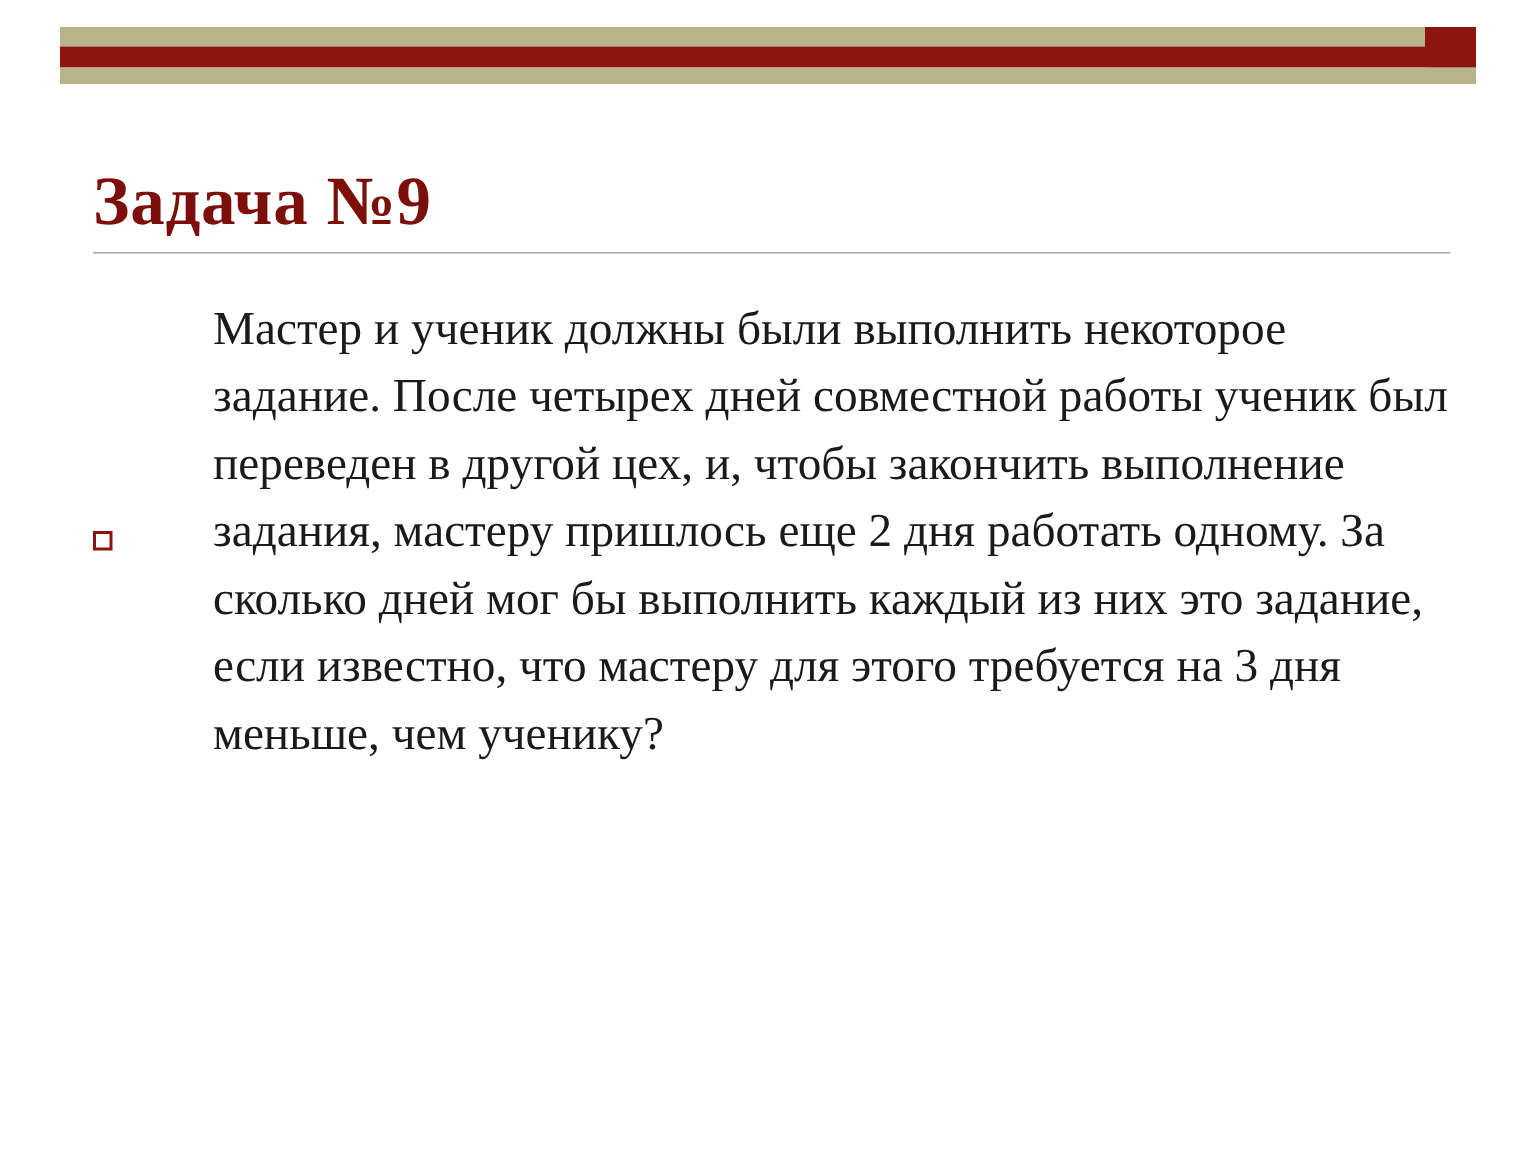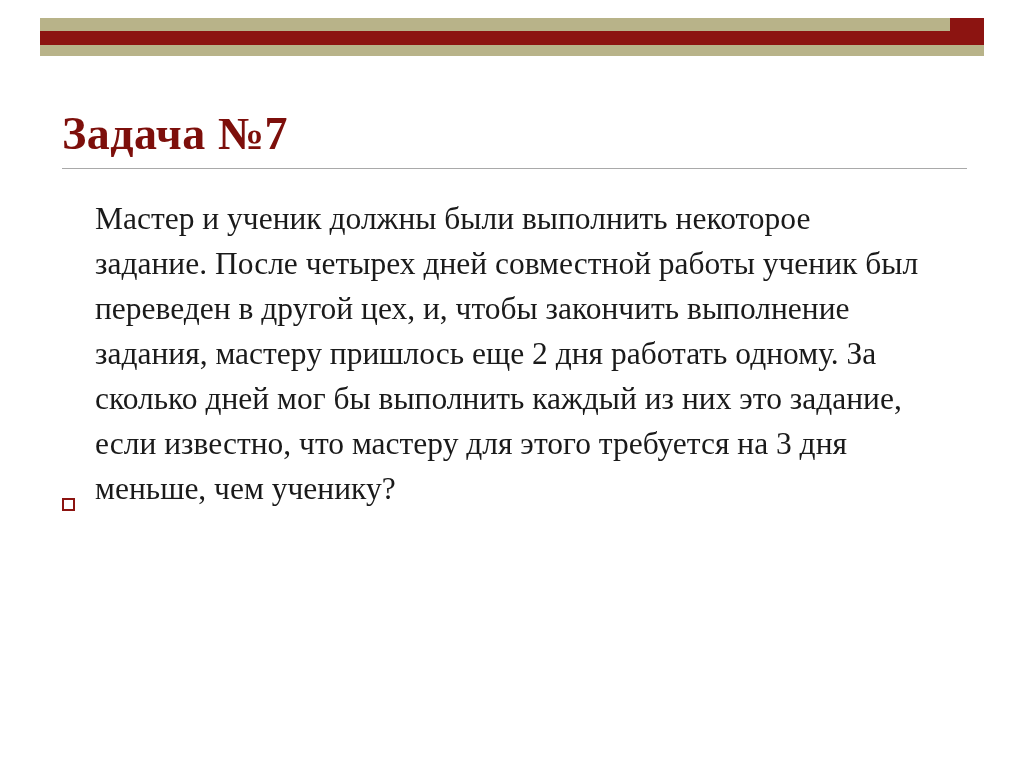--- a/index.html
+++ b/index.html
@@ -97,21 +97,22 @@
 
   
   .body-area {
     position: absolute;
     left: 62px;
     top: 196px;
     width: 920px;
   }
   .bullet-row {
     display: flex;
-    align-items: flex-end;
+    align-items: center;
+    gap: 47px;
   }
   .bullet-marker {
     flex: 0 0 auto;
     width: 13px;
     height: 13px;
     border: 2px solid #8c1411;
     box-sizing: border-box;
     margin-top: 14px;
     margin-right: 20px;
   }
@@ -132,21 +133,21 @@
 
   <div class="banner">
     <div class="banner-khaki-top"></div>
     <div class="banner-dark"></div>
     <div class="banner-khaki-bottom"></div>
     <div class="banner-accent-dark"></div>
     <div class="banner-accent-khaki"></div>
   </div>
 
   <div class="title-area">
-    <h1 class="slide-title">Задача №7</h1>
+    <h1 class="slide-title">Задача №9</h1>
     <div class="title-rule"></div>
   </div>
 
   <div class="body-area">
     <div class="bullet-row">
       <span class="bullet-marker"></span>
       <div class="bullet-text">Мастер и ученик должны были выполнить некоторое задание. После четырех дней совместной работы ученик был переведен в другой цех, и, чтобы закончить выполнение задания, мастеру пришлось еще 2 дня работать одному. За сколько дней мог бы выполнить каждый из них это задание, если известно, что мастеру для этого требуется на 3 дня меньше, чем ученику?</div>
     </div>
   </div>
 

